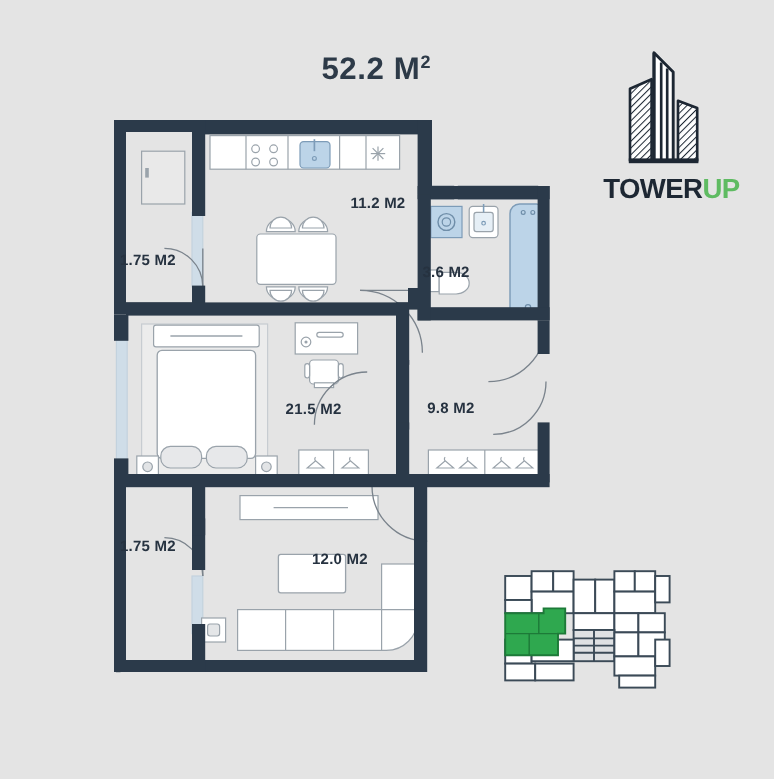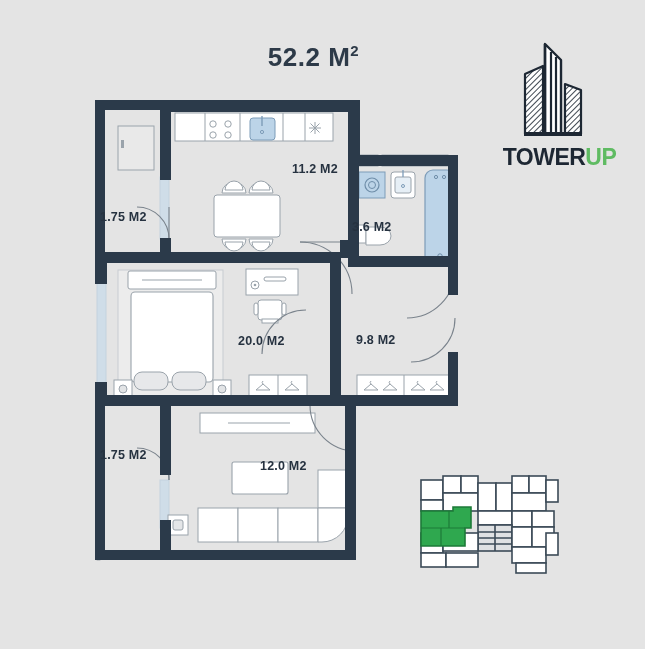--- a/index.html
+++ b/index.html
@@ -366,21 +366,21 @@
       <rect x="160" y="432" width="11" height="14"></rect>
     </g>
 
     <g></g>
   </svg>
 
   <div>
     <div class="area-label" style="left:100px; top:210px;">1.75 M2</div>
     <div class="area-label" style="left:292px; top:162px;text-align:right;">11.2 M2</div>
     <div class="area-label" style="left:352px; top:207px;margin-top:13px;">3.6 M2</div>
-    <div class="area-label" style="left:238px; top:334px;">20.0 M2</div>
+    <div class="area-label" style="left:238px; top:334px;">21.5 M2</div>
     <div class="area-label" style="left:356px; top:333px;">9.8 M2</div>
     <div class="area-label" style="left:100px; top:448px;">1.75 M2</div>
     <div class="area-label" style="left:260px; top:459px;">12.0 M2</div>
   </div>
 
   <svg id="key-plan" viewBox="0 0 152 118">
     <rect x="0" y="0" width="152" height="118" fill="#e4e4e4"></rect>
     <g stroke="#3b4a57" stroke-width="1.6" fill="#ffffff">
 
       <rect x="8" y="22" width="22" height="20"></rect>

